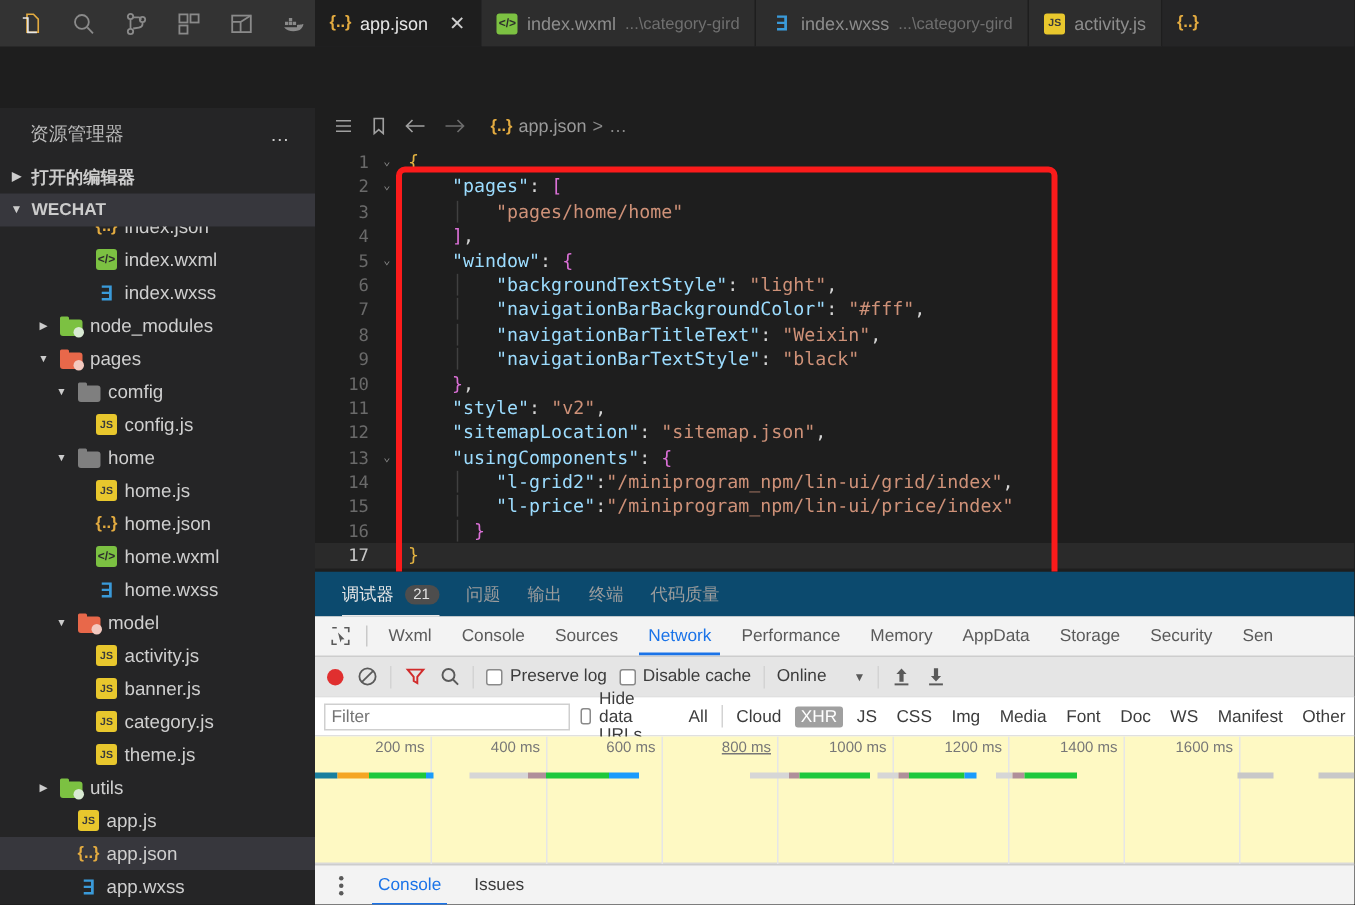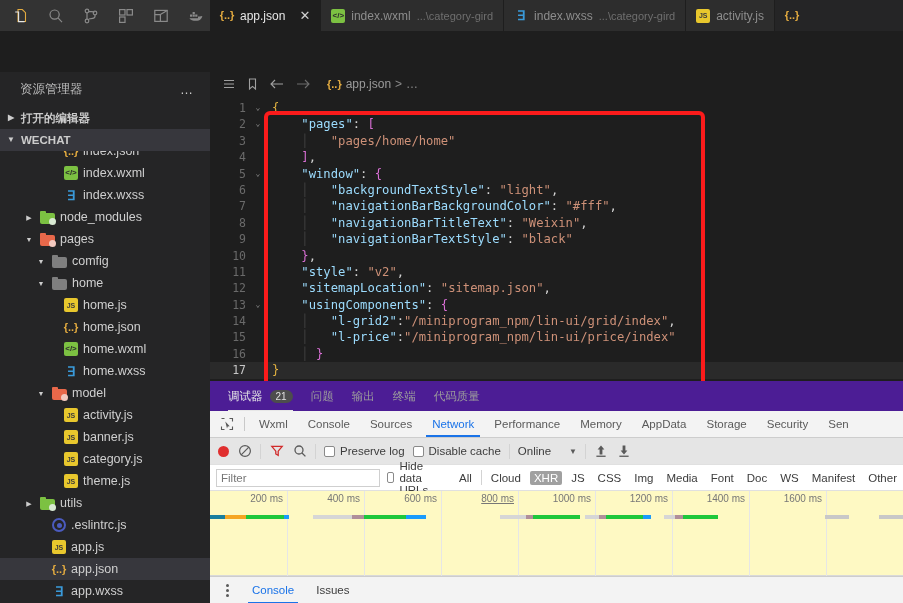--- a/index.html
+++ b/index.html
@@ -109,21 +109,21 @@
   .tk-br { color: #da70d6; }
   .tk-br3 { color: #e3b341; }
   .guide { color: #404040; }
 
   
   .redbox { position: absolute; border: 4px solid #fb1b1b; border-radius: 6px; pointer-events: none; z-index: 30; }
 
   
   .panel { flex: 0 0 222px; display: flex; flex-direction: column; }
   .panel-tabs {
-    height: 30px; background: #4c1d95; display: flex; align-items: center;
+    height: 30px; background: #0c4a6e; display: flex; align-items: center;
     padding-left: 18px; gap: 18px;
   }
   .ptab { font-size: 11.5px; color: #9c9c9c; display: flex; align-items: center; gap: 7px; height: 30px; position: relative; }
   .ptab.active { color: #e7e7e7; }
   .ptab.active::after { content:""; position:absolute; left:0; right:0; bottom:0; height:1px; background:#e7e7e7; }
   .badge-count {
     background: #4d4d4d; color: #e0e0e0; border-radius: 9px; font-size: 10px;
     padding: 1px 6px; min-width: 18px; text-align: center;
   }
 
@@ -317,20 +317,26 @@
           </div>
           <div class="trow">
             <span style="width:30px;flex:0 0 30px"></span>
             <span class="tw">▼</span>
             <span class="folder-ico">
               <i></i>
             </span>
             <span>comfig</span>
           </div>
           <div class="trow">
+            <span style="width:42px;flex:0 0 42px"></span>
+            <span class="tw"></span>
+            <span class="ficon js">JS</span>
+            <span>config.js</span>
+          </div>
+          <div class="trow">
             <span style="width:30px;flex:0 0 30px"></span>
             <span class="tw">▼</span>
             <span class="folder-ico">
               <i></i>
             </span>
             <span>home</span>
           </div>
           <div class="trow">
             <span style="width:42px;flex:0 0 42px"></span>
             <span class="tw"></span>
@@ -389,28 +395,20 @@
             <span>theme.js</span>
           </div>
           <div class="trow">
             <span style="width:18px;flex:0 0 18px"></span>
             <span class="tw">▶</span>
             <span class="folder-ico green">
               <i></i>
               <span class="badge" style="background:#d9ead3"></span>
             </span>
             <span>utils</span>
-          </div>
-          <div class="trow">
-            <span style="width:30px;flex:0 0 30px"></span>
-            <span class="tw"></span>
-            <span class="eslint-ico">
-              <span></span>
-            </span>
-            <span>.eslintrc.js</span>
           </div>
           <div class="trow">
             <span style="width:30px;flex:0 0 30px"></span>
             <span class="tw"></span>
             <span class="ficon js">JS</span>
             <span>app.js</span>
           </div>
           <div class="trow sel">
             <span style="width:30px;flex:0 0 30px"></span>
             <span class="tw"></span>

